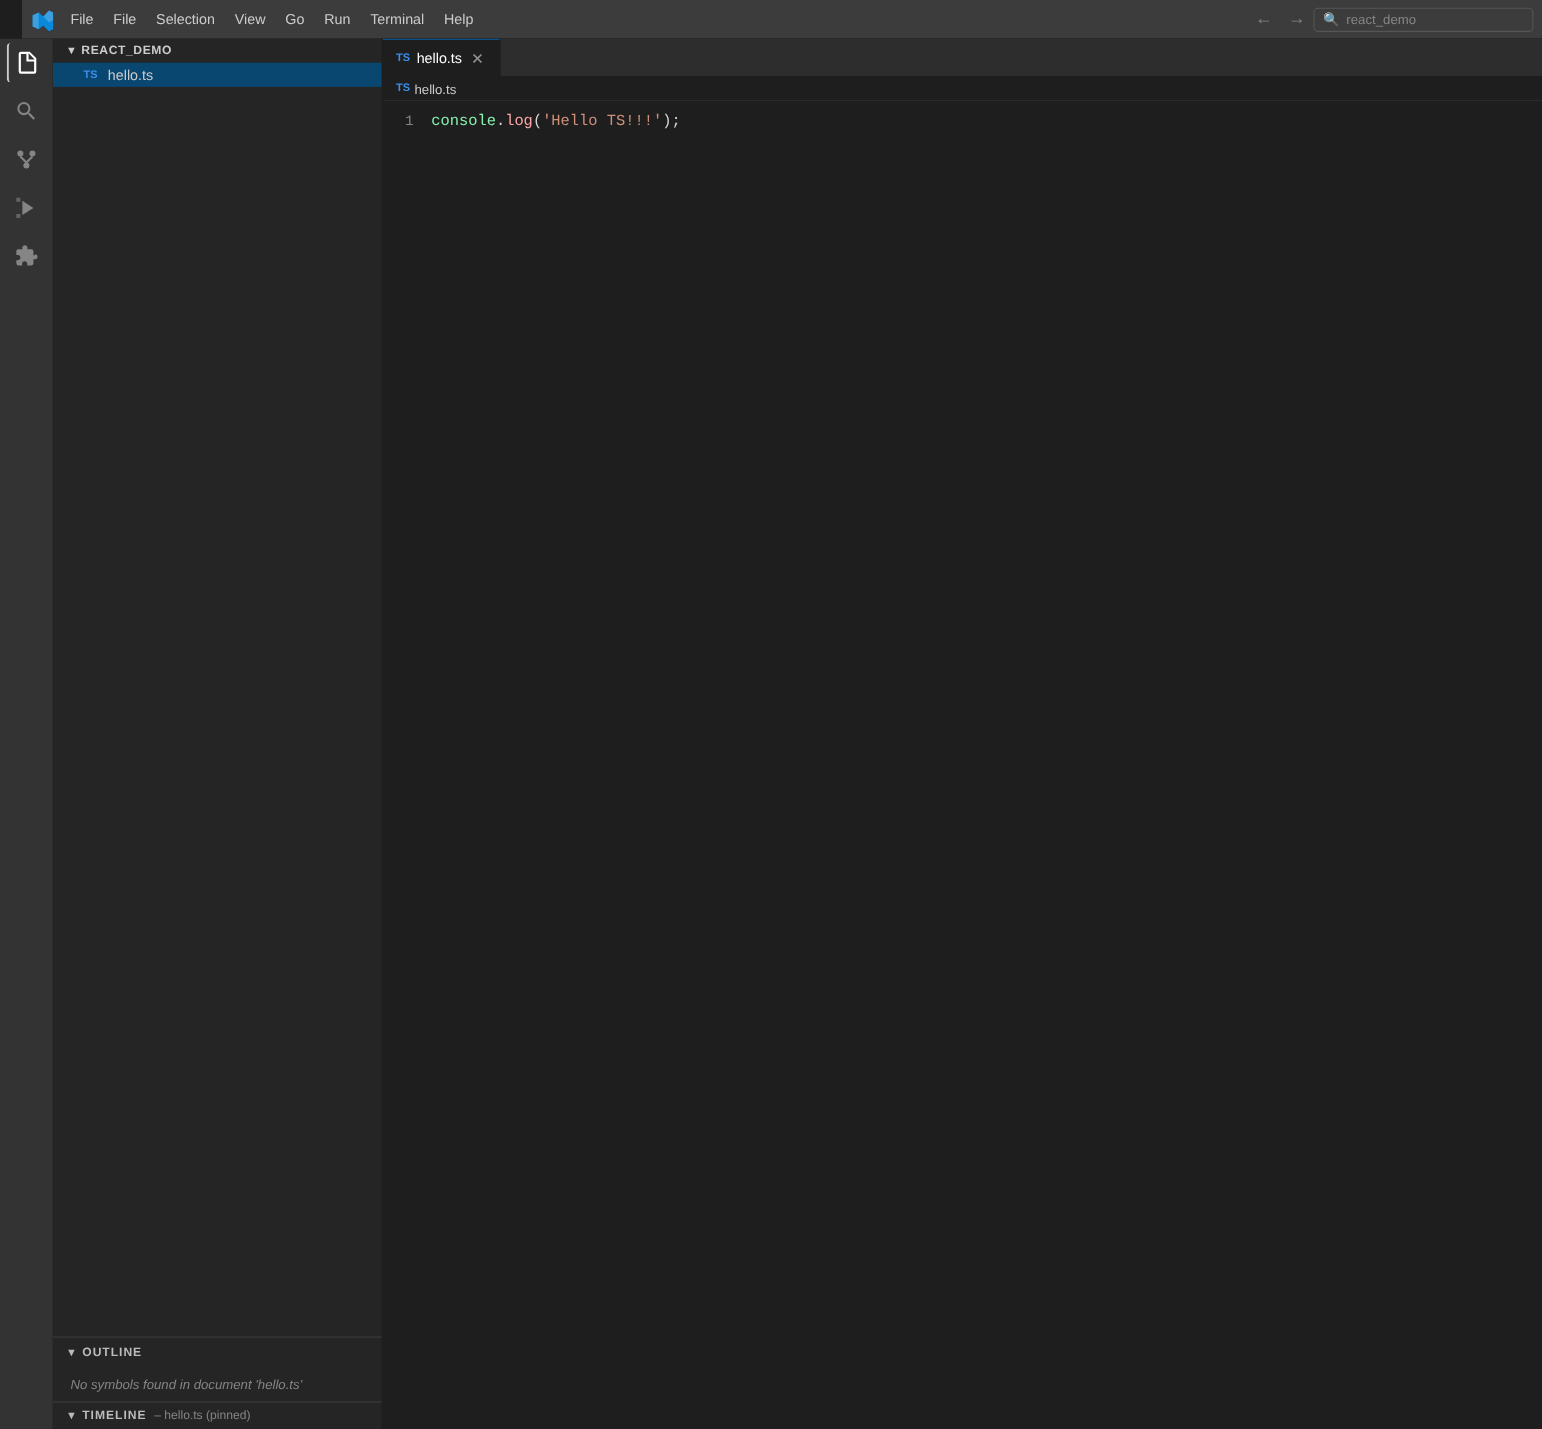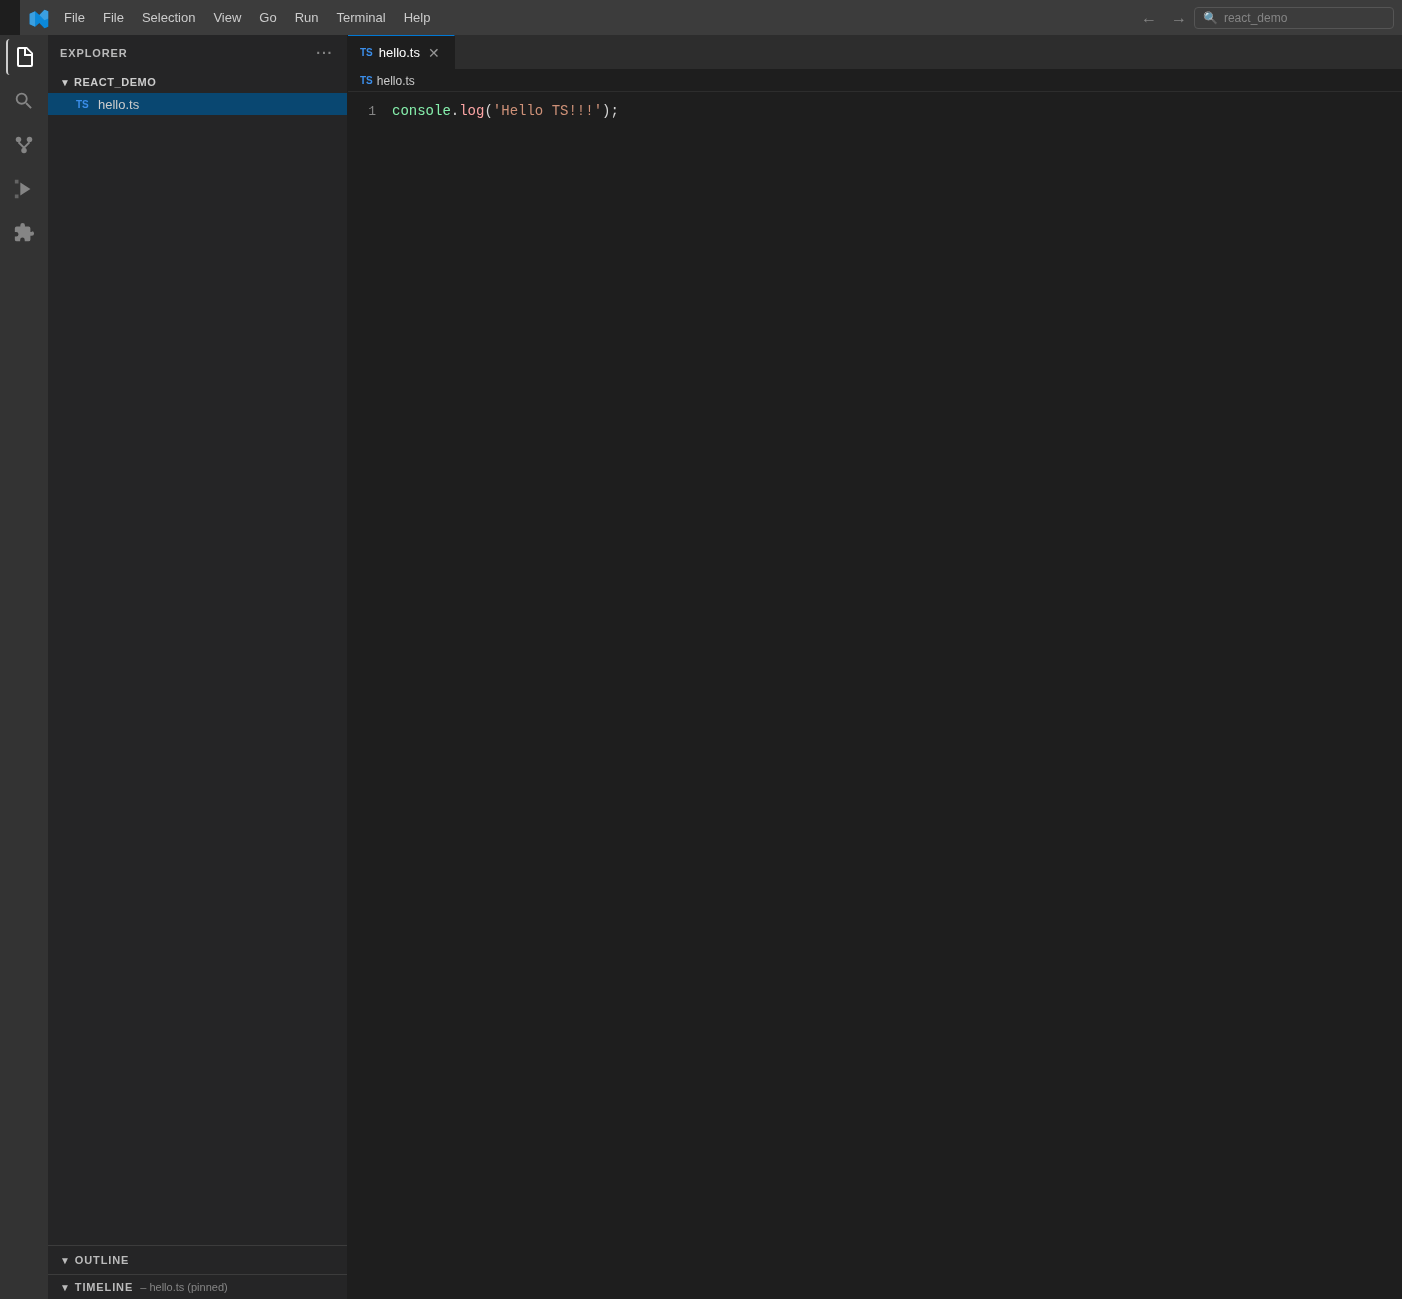--- a/index.html
+++ b/index.html
@@ -391,26 +391,20 @@
     <div class="activity-icon" title="Extensions">
       <svg width="22" height="22" viewBox="0 0 24 24" fill="currentColor">
         <path d="M20.5 11H19V7a2 2 0 00-2-2h-4V3.5a2.5 2.5 0 00-5 0V5H4a2 2 0 00-2 2v3.8h1.5a2.5 2.5 0 010 5H2V19a2 2 0 002 2h3.8v-1.5a2.5 2.5 0 015 0V21H17a2 2 0 002-2v-4h1.5a2.5 2.5 0 000-5z"></path>
       </svg>
     </div>
 
   </div>
 
   <div class="sidebar">
 
-    <div class="sidebar-section-header">
-      <span>EXPLORER</span>
-      <div class="header-actions">
-        <span class="header-action-btn">···</span>
-      </div>
-    </div>
 
     <div class="file-tree">
 
       <div class="tree-folder">
         <span class="folder-chevron">▼</span>
         <span style="font-size:11px;font-weight:700;letter-spacing:0.05em;">REACT_DEMO</span>
       </div>
 
       <div class="tree-file active">
         <span class="ts-badge">TS</span>
@@ -420,20 +414,23 @@
     </div>
 
     <div class="sidebar-divider"></div>
 
     <div class="outline-section">
       <div class="sidebar-section-header">
         <div style="display:flex;align-items:center;gap:4px;">
           <span style="font-size:10px;">▼</span>
           <span>OUTLINE</span>
         </div>
+      </div>
+      <div class="outline-content">
+        <span>No symbols found in document 'hello.ts'</span>
       </div>
     </div>
 
     <div class="timeline-section">
       <div class="timeline-header">
         <span style="font-size:10px;margin-right:4px;">▼</span>
         <span>TIMELINE</span>
         <span class="timeline-subtitle">
           &nbsp;–&nbsp;<span>hello.ts (pinned)</span>
         </span>

